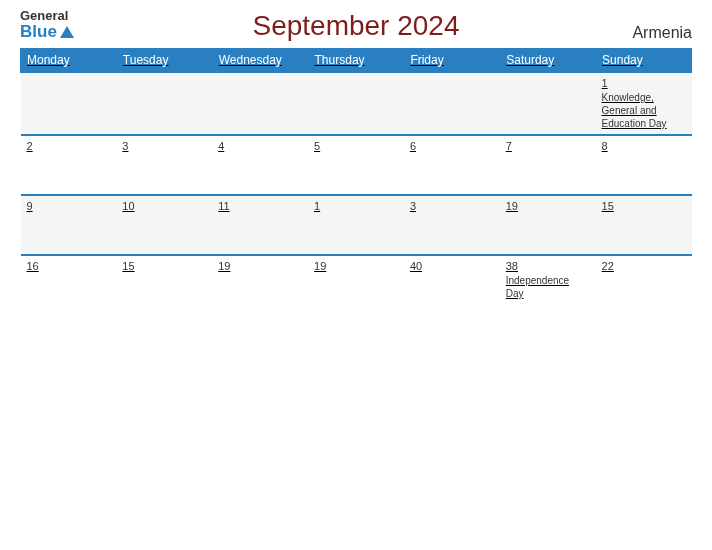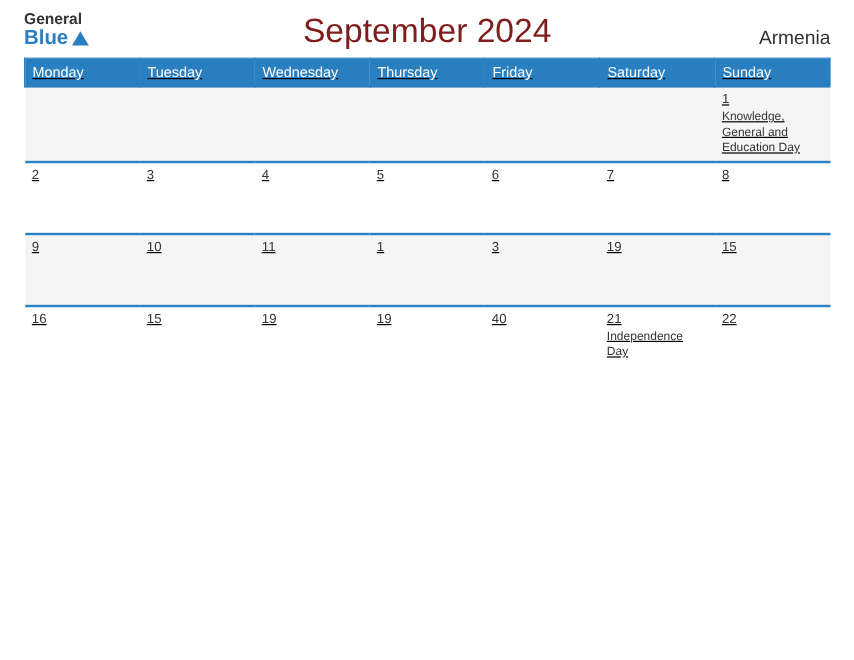--- a/index.html
+++ b/index.html
@@ -218,19 +218,19 @@
         </td>
         <td>
           <span class="day-number">19</span>
         </td>
         <td>
           <span class="day-number">19</span>
         </td>
         <td>
           <span class="day-number">40</span>
         </td>
-        <td><span class="day-number">21</span><span class="event-text">Independence Day</span></td>
+        <td><span class="day-number">38</span><span class="event-text">Independence Day</span></td>
         <td>
           <span class="day-number">22</span>
         </td>
       </tr>
     </tbody>
 </table>
 
 </body></html>

